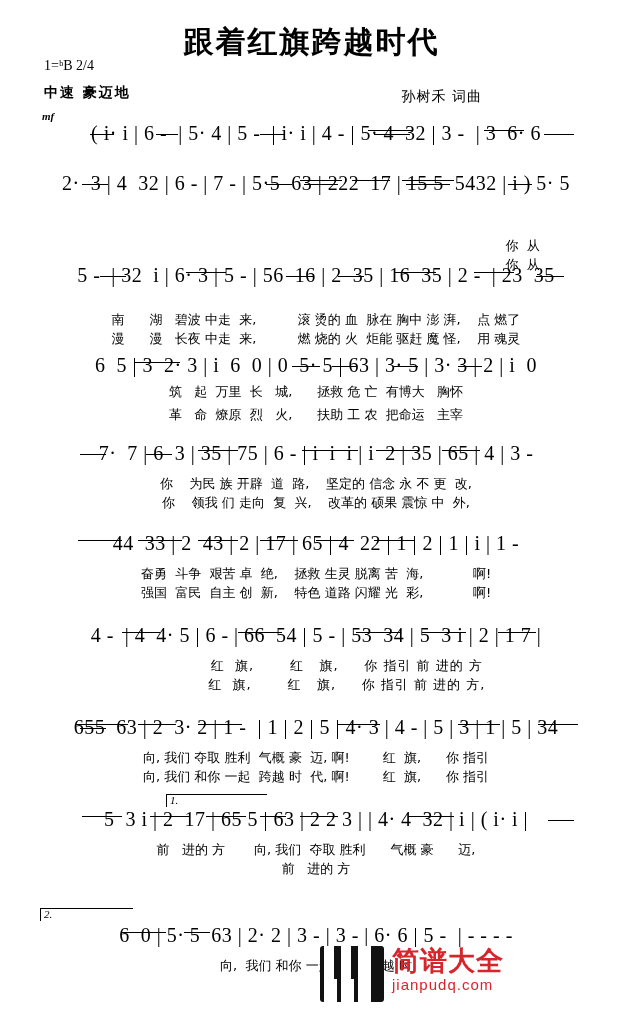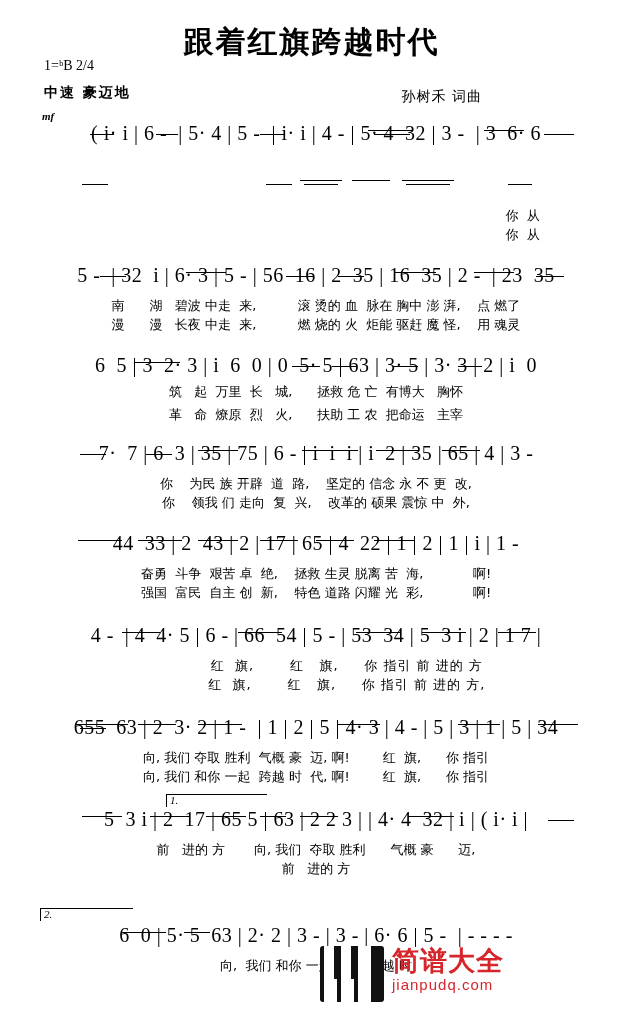--- a/index.html
+++ b/index.html
@@ -144,20 +144,21 @@
     <div class="beam" style="left:52px;top:14px;width:24px;"></div>
     <div class="beam" style="left:118px;top:14px;width:22px;"></div>
     <div class="beam" style="left:222px;top:14px;width:24px;"></div>
     <div class="beam" style="left:330px;top:10px;width:44px;"></div>
     <div class="beam" style="left:336px;top:14px;width:36px;"></div>
     <div class="beam" style="left:446px;top:10px;width:40px;"></div>
     <div class="beam" style="left:506px;top:14px;width:30px;"></div>
   </div>
 
   <div class="system" style="top:170px;">
+    <div class="notes">2·  3 | 4  32 | 6 - | 7 - | 5·5  63 | 222  17 | 15 5  5432 | i ) 5· 5</div>
     <div class="beam" style="left:44px;top:14px;width:26px;"></div>
     <div class="beam" style="left:228px;top:14px;width:26px;"></div>
     <div class="beam" style="left:262px;top:10px;width:42px;"></div>
     <div class="beam" style="left:266px;top:14px;width:34px;"></div>
     <div class="beam" style="left:314px;top:10px;width:38px;"></div>
     <div class="beam" style="left:364px;top:10px;width:52px;"></div>
     <div class="beam" style="left:368px;top:14px;width:44px;"></div>
     <div class="beam" style="left:470px;top:14px;width:24px;"></div>
     <div class="lyric" style="margin-top:36px;">                                                                                                    你  从</div>
     <div class="lyric">                                                                                                    你  从</div>
@@ -165,21 +166,21 @@
 
   <div class="system" style="top:262px;">
     <div class="notes">5 -  | 32  i | 6· 3 | 5 - | 56  16 | 2  35 | 16  35 | 2 -  | 23  35</div>
     <div class="beam" style="left:62px;top:14px;width:26px;"></div>
     <div class="beam" style="left:148px;top:10px;width:40px;"></div>
     <div class="beam" style="left:248px;top:14px;width:28px;"></div>
     <div class="beam" style="left:300px;top:14px;width:26px;"></div>
     <div class="beam" style="left:356px;top:10px;width:42px;"></div>
     <div class="beam" style="left:436px;top:10px;width:40px;"></div>
     <div class="beam" style="left:498px;top:14px;width:28px;"></div>
-    <div class="lyric" style="margin-top:4px;">南      湖   碧波 中走  来,          滚 烫的 血  脉在 胸中 澎 湃,    点 燃了</div>
+    <div class="lyric" style="margin-top:18px;">南      湖   碧波 中走  来,          滚 烫的 血  脉在 胸中 澎 湃,    点 燃了</div>
     <div class="lyric">漫      漫   长夜 中走  来,          燃 烧的 火  炬能 驱赶 魔 怪,    用 魂灵</div>
   </div>
 
   <div class="system" style="top:352px;">
     <div class="notes">6  5 | 3  2· 3 | i  6  0 | 0  5· 5 | 63 | 3· 5 | 3· 3 | 2 | i  0</div>
     <div class="beam" style="left:96px;top:10px;width:46px;"></div>
     <div class="beam" style="left:254px;top:14px;width:28px;"></div>
     <div class="beam" style="left:294px;top:14px;width:24px;"></div>
     <div class="beam" style="left:356px;top:14px;width:24px;"></div>
     <div class="beam" style="left:420px;top:14px;width:24px;"></div>

